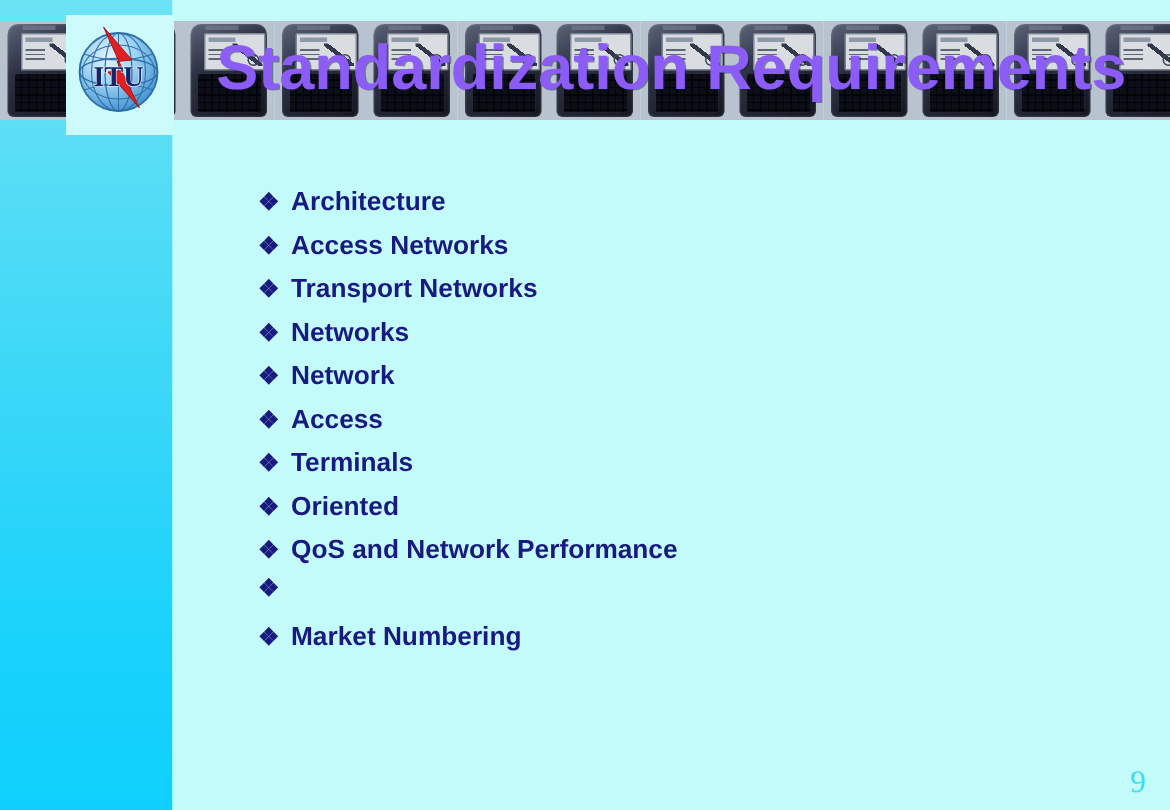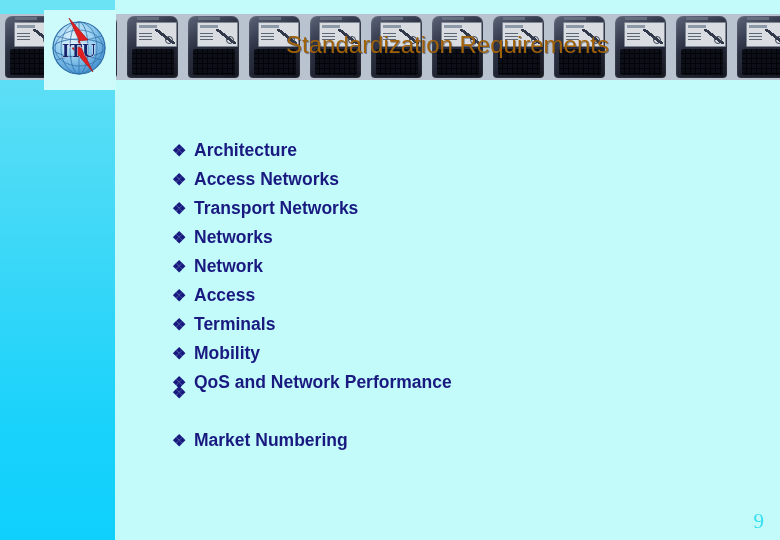--- a/index.html
+++ b/index.html
@@ -145,24 +145,24 @@
     border-radius: 2px;
   }
 
   
   .slide-title {
     position: absolute;
     left: 115px;
     top: 23px;
     width: 665px;
     text-align: center;
-    font-size: 24px;
-    font-weight: normal;
+    font-size: 42px;
+    font-weight: bold;
     letter-spacing: 0px;
-    color: #a16207;
+    color: #8b5cf6;
     text-shadow: 1px 1px 0 rgba(20,30,60,0.45);
     line-height: 44px;
     white-space: nowrap;
     pointer-events: none;
   }
 
   
   .logo-plate {
     position: absolute;
     left: 44px;
@@ -209,21 +209,20 @@
   .bullet-mark {
     display: inline-block;
     width: 22px;
     flex: 0 0 22px;
     font-size: 16px;
     color: #191980;
     line-height: 1;
   }
   .bullet-text {
     display: inline-block;
-    margin-top: 16px;
   }
 </style>
 </head>
 <body>
 
 <div class="slide">
 
   <div class="sidebar"></div>
 
   <div class="body-bg"></div>
@@ -404,21 +403,21 @@
       <li class="bullet-item">
         <span class="bullet-mark">❖</span>
         <span class="bullet-text">Access</span>
       </li>
       <li class="bullet-item">
         <span class="bullet-mark">❖</span>
         <span class="bullet-text">Terminals</span>
       </li>
       <li class="bullet-item">
         <span class="bullet-mark">❖</span>
-        <span class="bullet-text">Mobility</span>
+        <span class="bullet-text">Oriented</span>
       </li>
       <li class="bullet-item">
         <span class="bullet-mark">❖</span>
         <span class="bullet-text">QoS and Network Performance</span>
       </li>
       <li class="bullet-item">
         <span class="bullet-mark">❖</span>
       </li>
       <li class="bullet-item">
         <span class="bullet-mark">❖</span>

